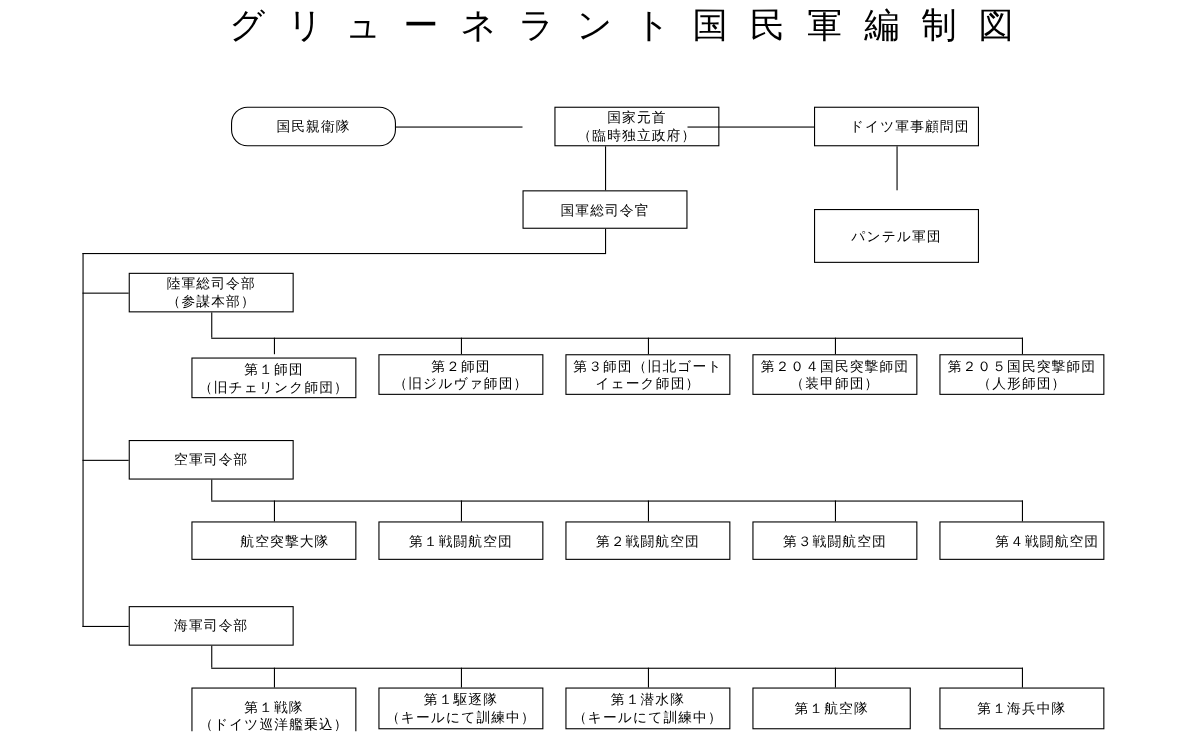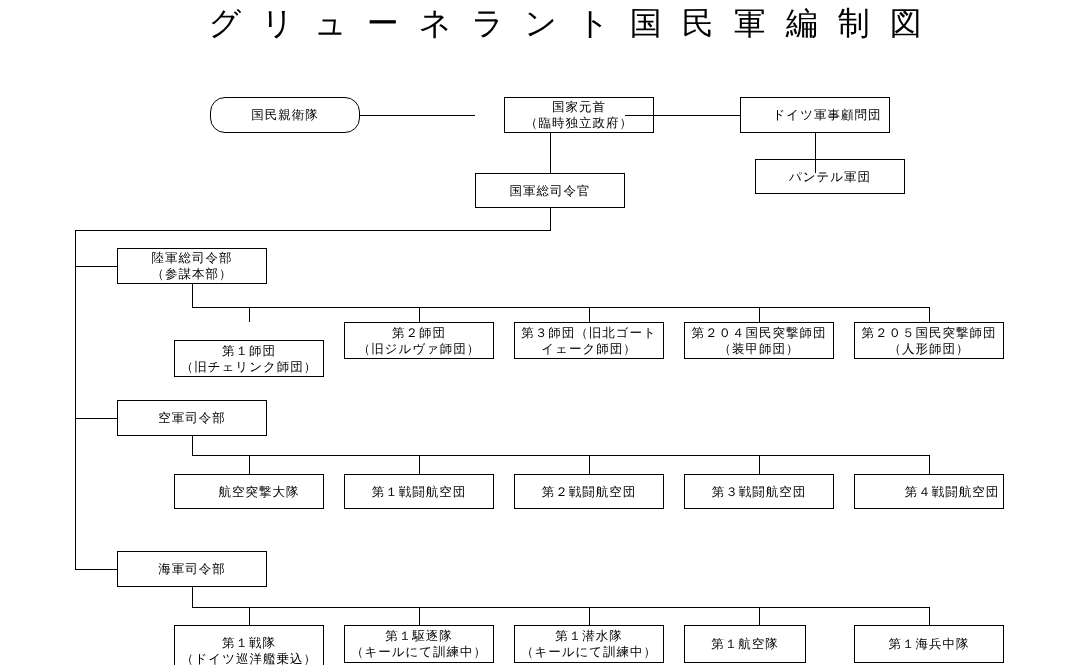--- a/index.html
+++ b/index.html
@@ -63,28 +63,28 @@
     <div class="node" style="left: 475px; top: 97px; width: 150px; height: 36px; margin-left: 29px;">
       <div>国家元首</div>
       <div>（臨時独立政府）</div>
     </div>
     <div class="node" style="left: 740px; top: 97px; width: 150px; height: 36px; padding-left: 24px;">
       <div>ドイツ軍事顧問団</div>
     </div>
     <div class="node" style="left: 475px; top: 173px; width: 150px; height: 35px;">
       <div>国軍総司令官</div>
     </div>
-    <div class="node" style="left: 740px; top: 159px; width: 150px; height: 35px; margin-left: 15px;">
+    <div class="node" style="left: 740px; top: 190px; width: 150px; height: 49px;">
       <div>パンテル軍団</div>
     </div>
     <div class="node" style="left: 117px; top: 248px; width: 150px; height: 36px;">
       <div>陸軍総司令部</div>
       <div>（参謀本部）</div>
     </div>
-    <div class="node" style="left: 174px; top: 340px; width: 150px; height: 37px;">
+    <div class="node" style="left: 174px; top: 325px; width: 150px; height: 37px;">
       <div>第１師団</div>
       <div>（旧チェリンク師団）</div>
     </div>
     <div class="node" style="left: 344px; top: 322px; width: 150px; height: 37px;">
       <div>第２師団</div>
       <div>（旧ジルヴァ師団）</div>
     </div>
     <div class="node" style="left: 514px; top: 322px; width: 150px; height: 37px;">
       <div>第３師団（旧北ゴート</div>
       <div>イェーク師団）</div>
@@ -123,21 +123,21 @@
       <div>（ドイツ巡洋艦乗込）</div>
     </div>
     <div class="node" style="left: 344px; top: 625px; width: 150px; height: 38px;">
       <div>第１駆逐隊</div>
       <div>（キールにて訓練中）</div>
     </div>
     <div class="node" style="left: 514px; top: 625px; width: 150px; height: 38px;">
       <div>第１潜水隊</div>
       <div>（キールにて訓練中）</div>
     </div>
-    <div class="node" style="left: 684px; top: 625px; width: 122px; height: 38px;">
+    <div class="node" style="left: 684px; top: 625px; width: 144px; height: 38px;">
       <div>第１航空隊</div>
     </div>
     <div class="node" style="left: 854px; top: 625px; width: 150px; height: 38px;">
       <div>第１海兵中隊</div>
     </div>
     <div class="wire" style="left: 360px; top: 115px; width: 115px; height: 1px;"></div>
     <div class="wire" style="left: 625px; top: 115px; width: 115px; height: 1px;"></div>
     <div class="wire" style="left: 550px; top: 133px; width: 1px; height: 40px;"></div>
     <div class="wire" style="left: 815px; top: 133px; width: 1px; height: 40px;"></div>
     <div class="wire" style="left: 550px; top: 208px; width: 1px; height: 22px;"></div>

